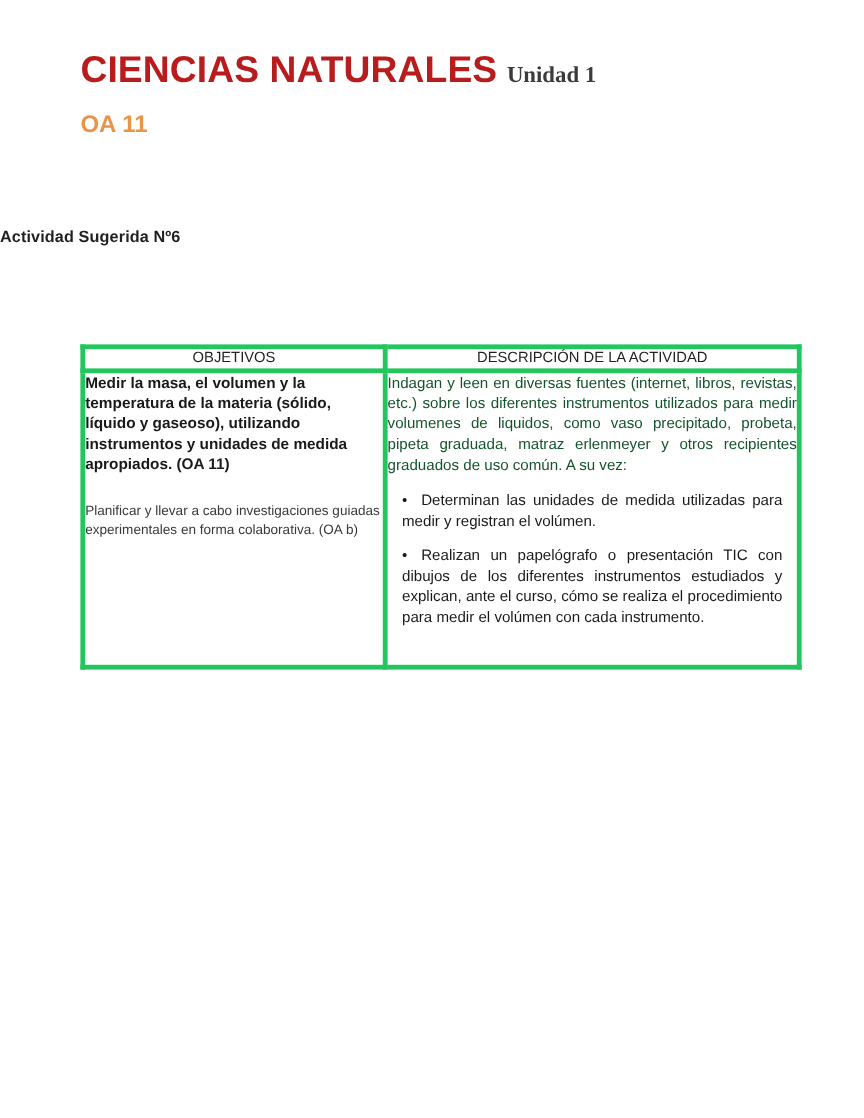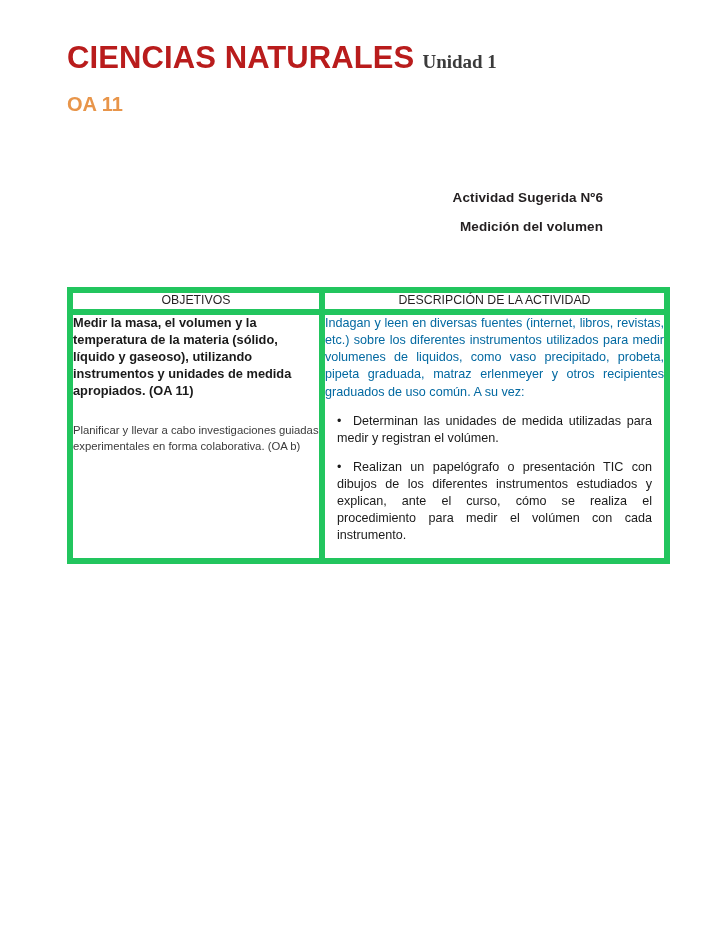--- a/index.html
+++ b/index.html
@@ -58,22 +58,21 @@
     color: #E8954A;
     margin-right: 52px;
   }
 
   
   .activity-heading {
     position: absolute;
     left: 0;
     top: 190px;
     width: 586px;
-    text-align: right;
-    margin-left: 17px;
+    text-align: left;
   }
   .activity-number {
     font-size: 13.5px;
     font-weight: bold;
     color: #231f20;
     letter-spacing: 0.1px;
   }
   .activity-name {
     margin-top: 14px;
     font-size: 13.5px;
@@ -86,21 +85,21 @@
   .activity-table {
     position: absolute;
     left: 67px;
     top: 287px;
     width: 599px;
     border-collapse: collapse;
     table-layout: fixed;
   }
   .activity-table td,
   .activity-table th {
-    border: 6px solid #22c55e;
+    border: 4px solid #22c55e;
     vertical-align: top;
     padding: 0;
   }
   .col-objetivos { width: 252px; }
   .col-descripcion { width: 345px; }
 
   .th-cell {
     text-align: center;
     font-size: 12.3px;
     font-weight: normal;
@@ -132,21 +131,21 @@
     font-weight: normal;
     line-height: 1.38;
     color: #3a3a3a;
   }
 
   .desc-para {
     margin: 0;
     font-size: 12.6px;
     line-height: 1.36;
     text-align: justify;
-    color: #0369a1;
+    color: #14532d;
   }
   .desc-bullet {
     margin: 12px;
     font-size: 12.6px;
     line-height: 1.36;
     text-align: justify;
     color: #1a1a1a;
   }
   .bullet-glyph {
     display: inline-block;
@@ -160,21 +159,20 @@
   <div class="title-line-1">
     <span class="subject-title">CIENCIAS NATURALES</span><span class="unit-label">Unidad 1</span>
   </div>
   <div class="title-line-2">
     <span class="oa-code">OA 11</span>
   </div>
 </div>
 
 <div class="activity-heading">
   <div class="activity-number">Actividad Sugerida Nº6</div>
-  <div class="activity-name">Medición del volumen</div>
 </div>
 
 <table class="activity-table">
   <colgroup>
     <col class="col-objetivos">
     <col class="col-descripcion">
   </colgroup>
   <thead>
     <tr>
       <th class="th-cell">OBJETIVOS</th>

